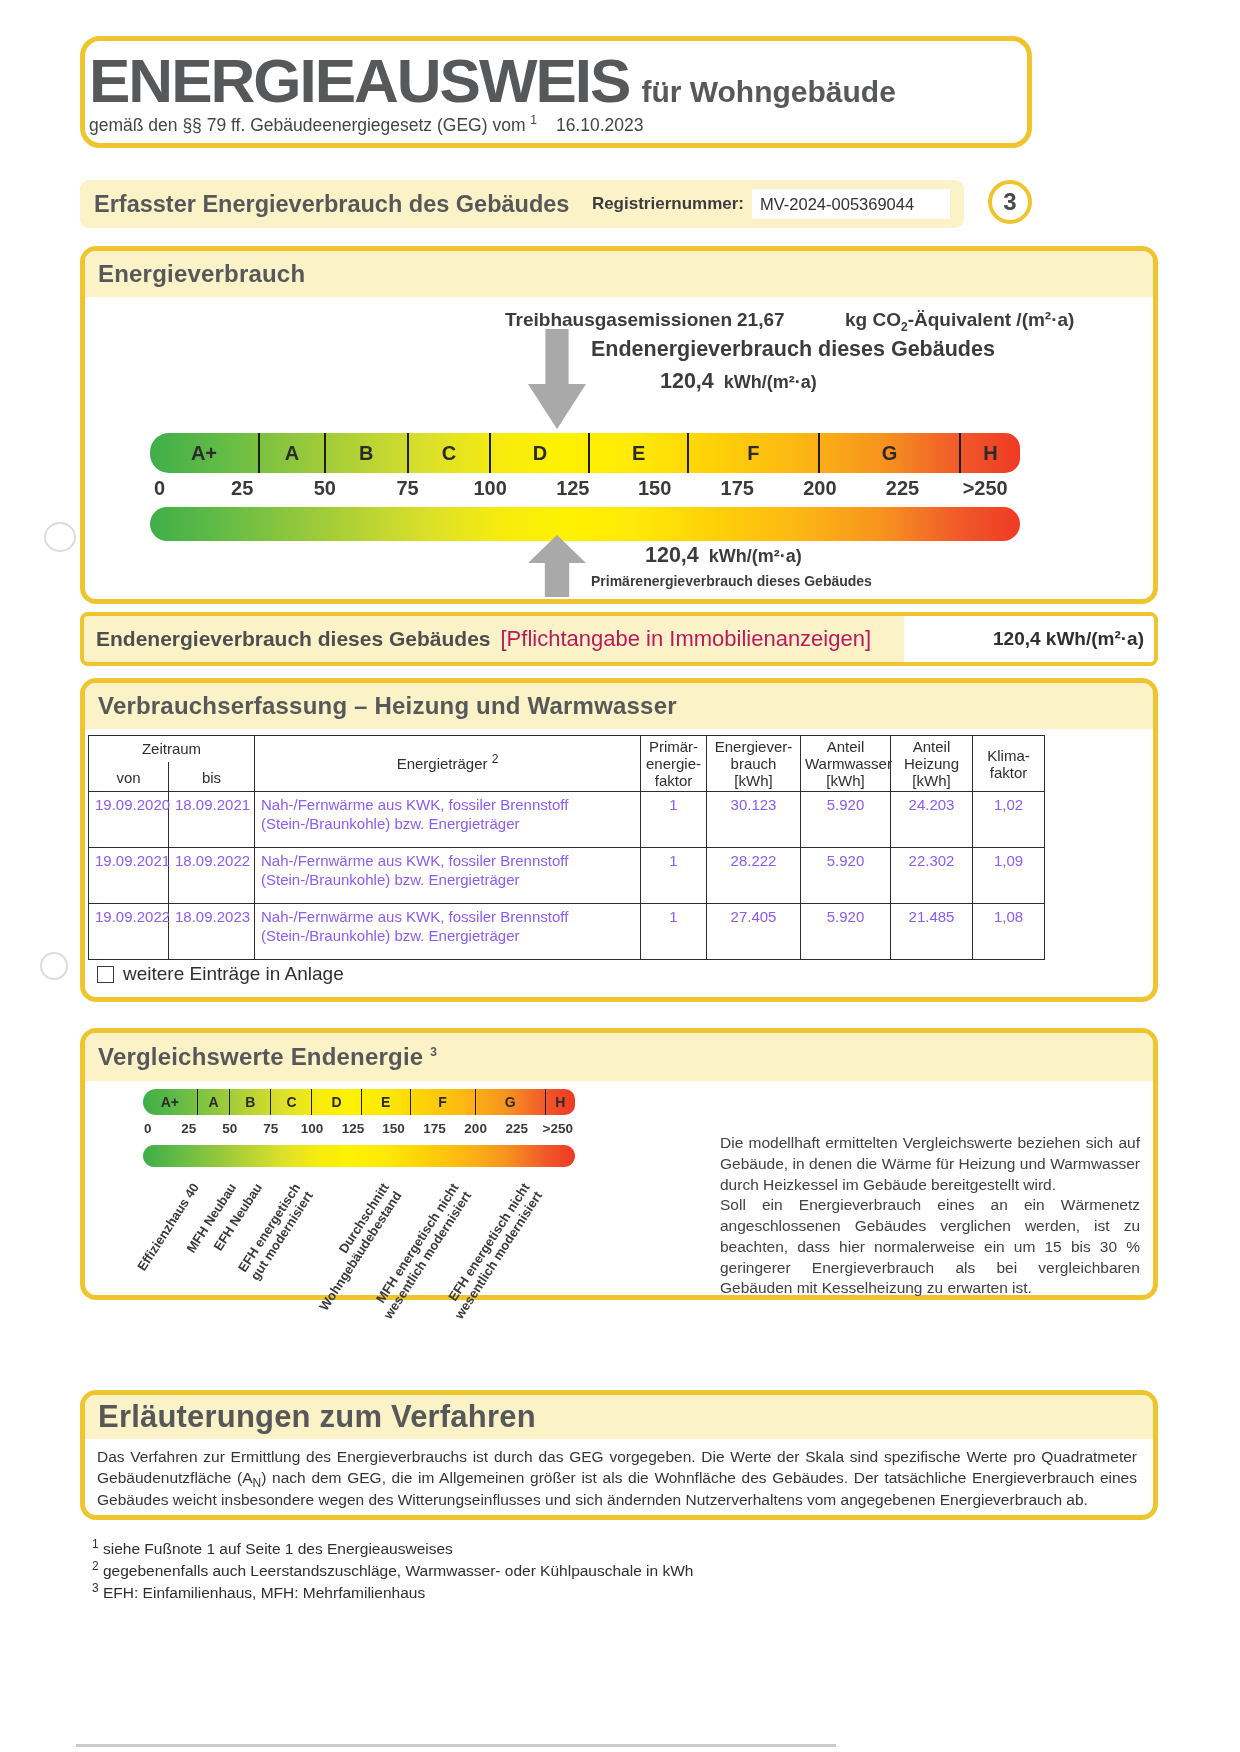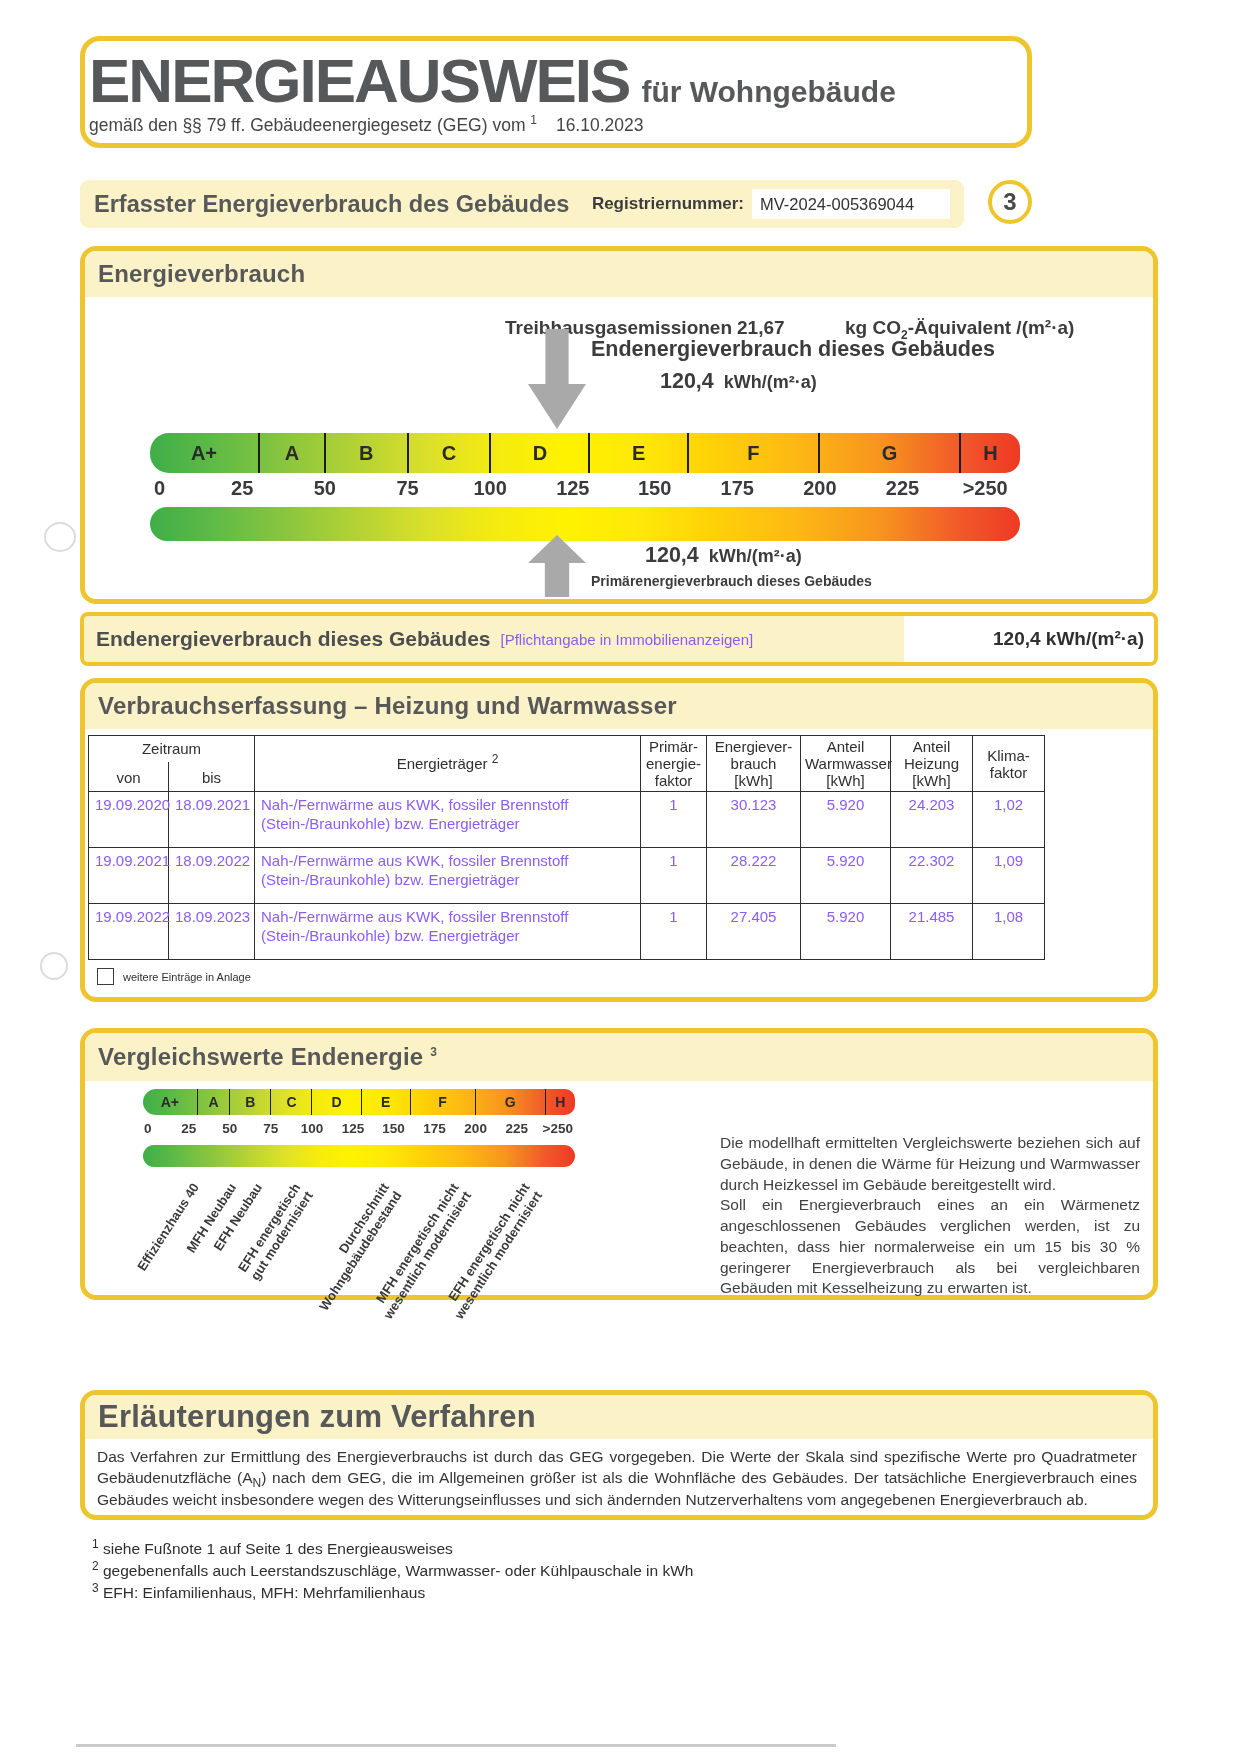--- a/index.html
+++ b/index.html
@@ -39,21 +39,21 @@
   .reg-value{margin-left:8px;background:#fff;width:198px;height:30px;line-height:30px;padding-left:8px;font-size:16.5px;color:#333;box-sizing:border-box;}
   .page-circle{
     position:absolute;left:988px;top:180px;width:44px;height:44px;background:#fff;
     border:4px solid var(--gold,#EFC52F);border-radius:50%;box-sizing:border-box;
     display:grid;place-items:center;font-size:24px;font-weight:bold;color:#4a4a4c;
   }
   
   .energy-box{left:80px;top:246px;width:1078px;height:358px;}
   .energy-strip{height:46px;}
   .energy-content{position:relative;height:302px;}
-  .ghg-line{position:absolute;top:20px;left:0;width:100%;height:26px;font-weight:bold;font-size:19px;color:#3c3c3e;}
+  .ghg-line{position:absolute;top:12px;left:0;width:100%;height:26px;font-weight:bold;font-size:19px;color:#3c3c3e;}
   .ghg-label{position:absolute;left:420px;}
   .ghg-value{position:absolute;left:652px;}
   .ghg-unit{position:absolute;left:760px;}
   sub.small{font-size:12px;vertical-align:sub;line-height:0;}
   .block-arrow{position:absolute;background:#a9a9a9;}
   .arrow-down{left:443px;top:32px;width:58px;height:100px;
     clip-path:polygon(30% 0,70% 0,70% 55%,100% 55%,50% 100%,0 55%,30% 55%);}
   .arrow-up{left:443px;top:238px;width:58px;height:62px;
     clip-path:polygon(50% 0,100% 45%,71% 45%,71% 100%,29% 100%,29% 45%,0 45%);}
   .end-label{position:absolute;left:506px;top:40px;font-size:21.5px;font-weight:bold;color:#3c3c3e;}
@@ -74,36 +74,36 @@
   }
   .prim-value{position:absolute;left:560px;top:246px;font-size:21.5px;font-weight:bold;color:#3c3c3e;}
   .prim-label{position:absolute;left:506px;top:276px;font-size:14px;font-weight:bold;color:#3c3c3e;}
   
   .band{
     position:absolute;left:80px;top:612px;width:1078px;height:54px;
     background:var(--pale,#FBF2C7);border:4px solid var(--gold,#EFC52F);border-radius:8px;
     box-sizing:border-box;display:flex;align-items:center;overflow:hidden;
   }
   .band-label{padding-left:12px;font-size:21px;font-weight:bold;color:#4d4e50;}
-  .band-note{margin-left:10px;font-size:15px;color:#8b5cf6;}
+  .band-note{margin-left:10px;font-size:22px;color:#be185d;}
   .band-value{margin-left:auto;align-self:stretch;background:#fff;width:250px;display:flex;align-items:center;justify-content:flex-end;padding-right:10px;font-size:19px;font-weight:bold;color:#2f2f31;box-sizing:border-box;}
   
   .cons-box{left:80px;top:678px;width:1078px;height:324px;}
   .cons-strip{height:46px;}
   .cons-content{position:relative;height:268px;padding:6px 0 0 3px;box-sizing:border-box;}
   table.ctable{border-collapse:collapse;table-layout:fixed;width:956px;}
   .ctable th,.ctable td{border:1.5px solid #2e2e2e;box-sizing:border-box;}
   .ctable th{font-weight:400;font-size:15px;color:#2f2f31;white-space:pre-line;text-align:center;vertical-align:middle;padding:2px 4px;}
   .ctable th.h-zeit{height:26px;border-bottom:none;}
   .ctable th.h-vb{height:30px;border-top:none;vertical-align:bottom;padding-bottom:5px;}
   .ctable td{height:56px;vertical-align:top;padding:4px 6px;font-size:15px;color:#8b5cf6;text-align:center;}
   .ctable td.c-traeger{text-align:left;line-height:1.25;}
   .cb-row{position:absolute;left:12px;bottom:12px;display:flex;align-items:center;gap:9px;}
   .cbox{width:15px;height:15px;border:1.5px solid #3c3c3c;background:#fff;}
-  .cb-label{font-size:11px;color:#2f2f31;}
+  .cb-label{font-size:19px;color:#2f2f31;}
   
   .comp-box{left:80px;top:1028px;width:1078px;height:272px;}
   .comp-strip{height:48px;}
   .comp-content{position:relative;height:275px;}
   .cscale{position:absolute;left:58px;top:8px;width:432px;}
   .cscale-letters{
     position:relative;height:26px;display:flex;border-radius:13px 10px 10px 13px;overflow:hidden;
     background:linear-gradient(90deg,#3fae49 0%,#62bb46 8%,#8cc63e 16%,#b5d234 24%,#dbe02a 32%,#f5eb0f 40%,#fff200 48%,#ffe908 56%,#fed307 64%,#fdb913 74%,#f7941e 84%,#f1592a 93%,#ee3a24 100%);
   }
   .cseg{display:flex;align-items:center;justify-content:center;font-size:14px;font-weight:bold;color:#2b2b2b;box-sizing:border-box;}

